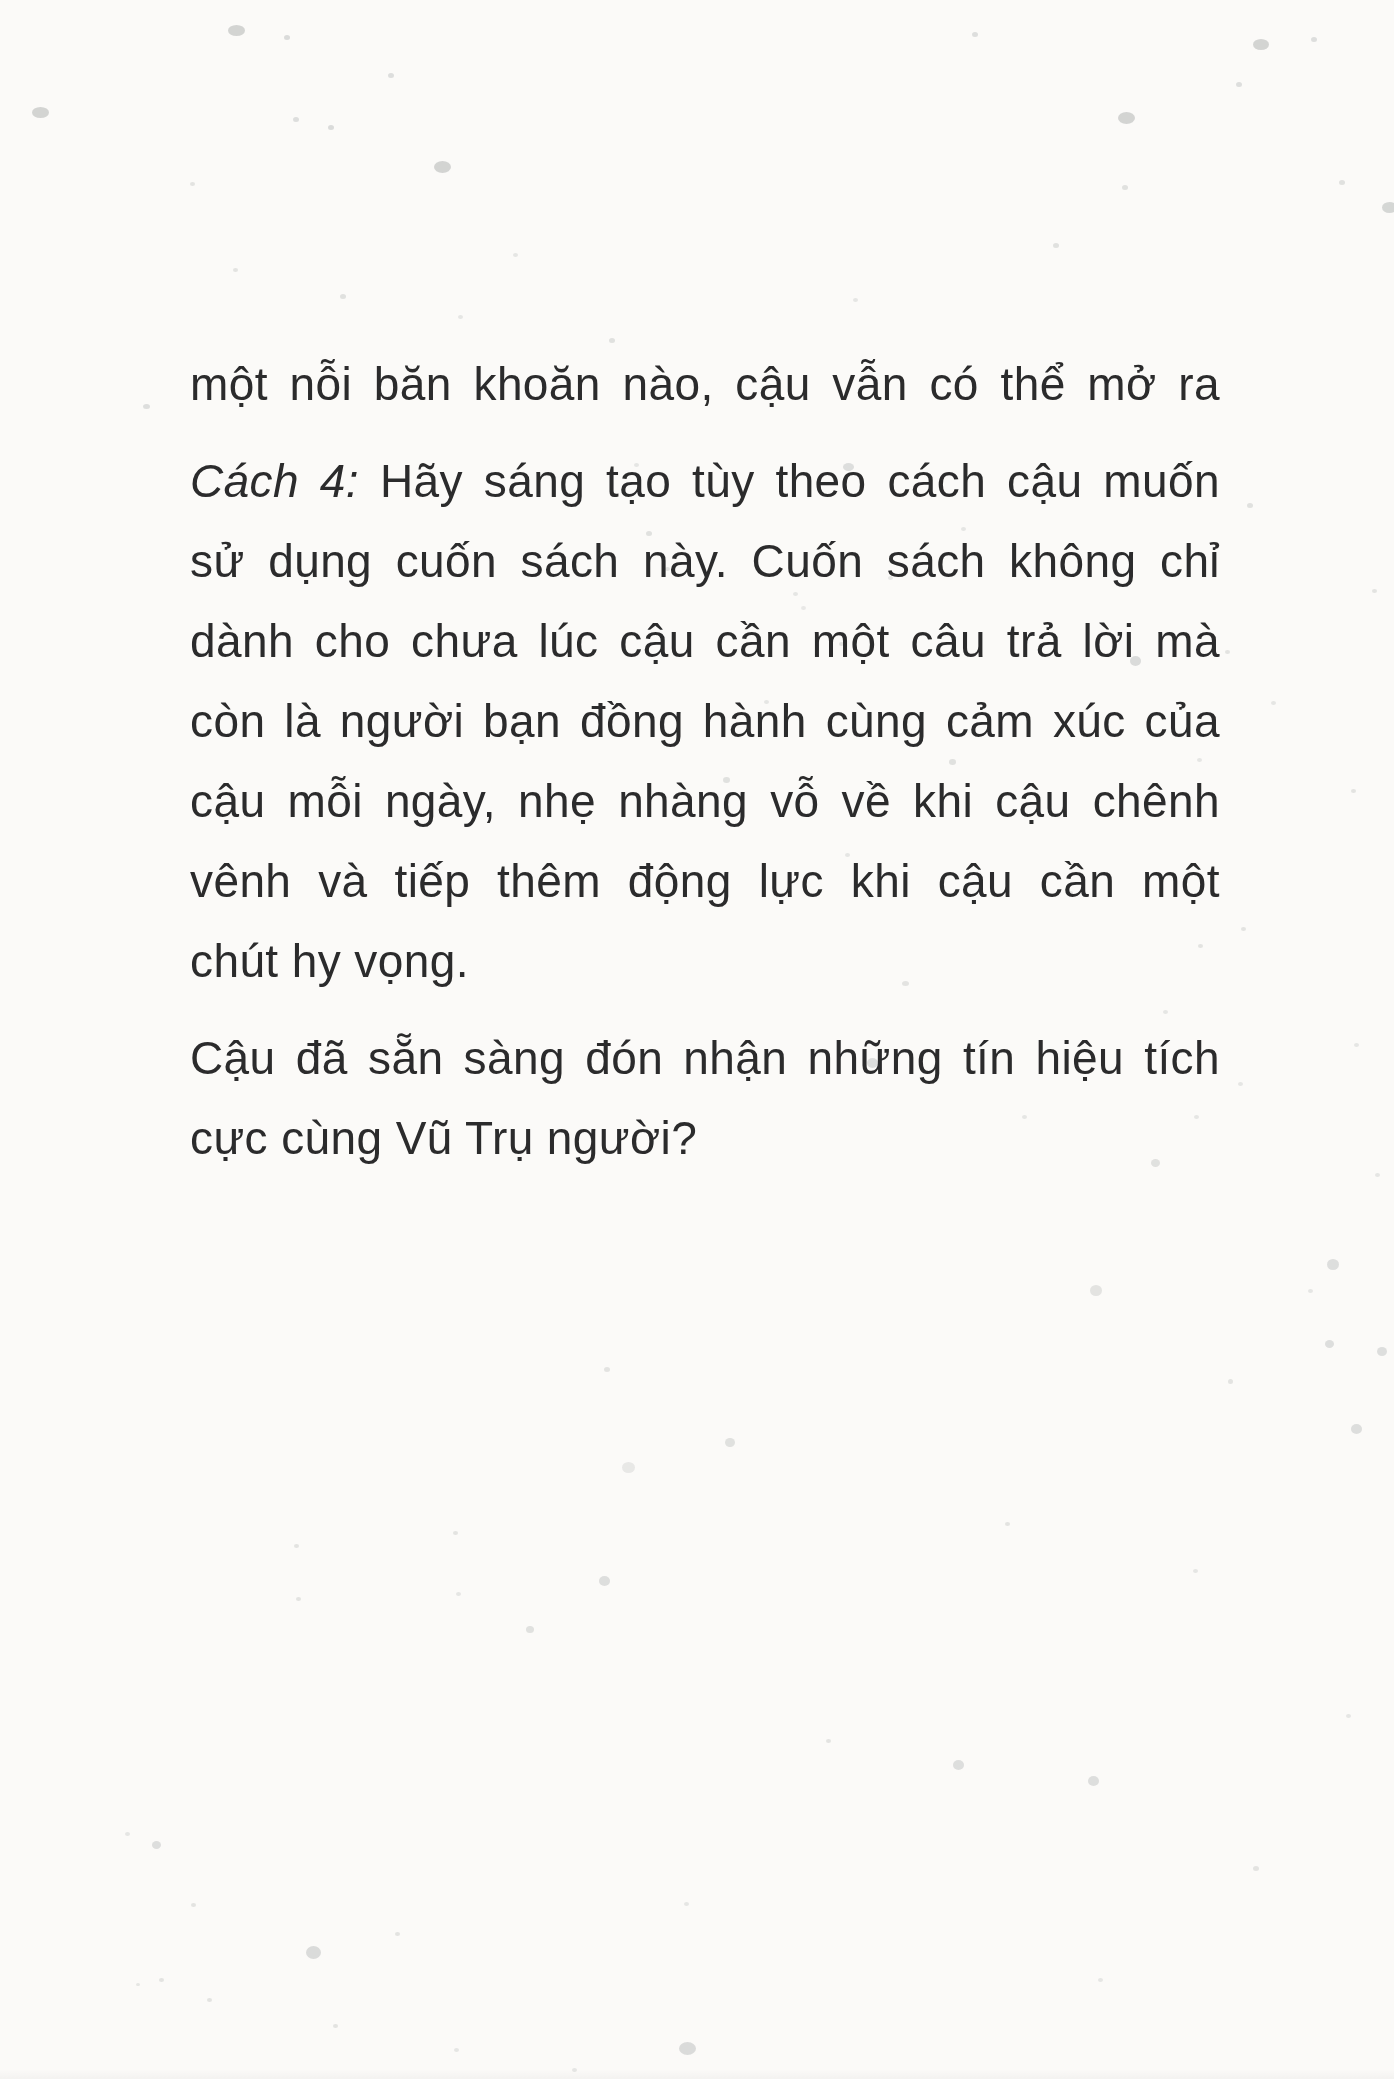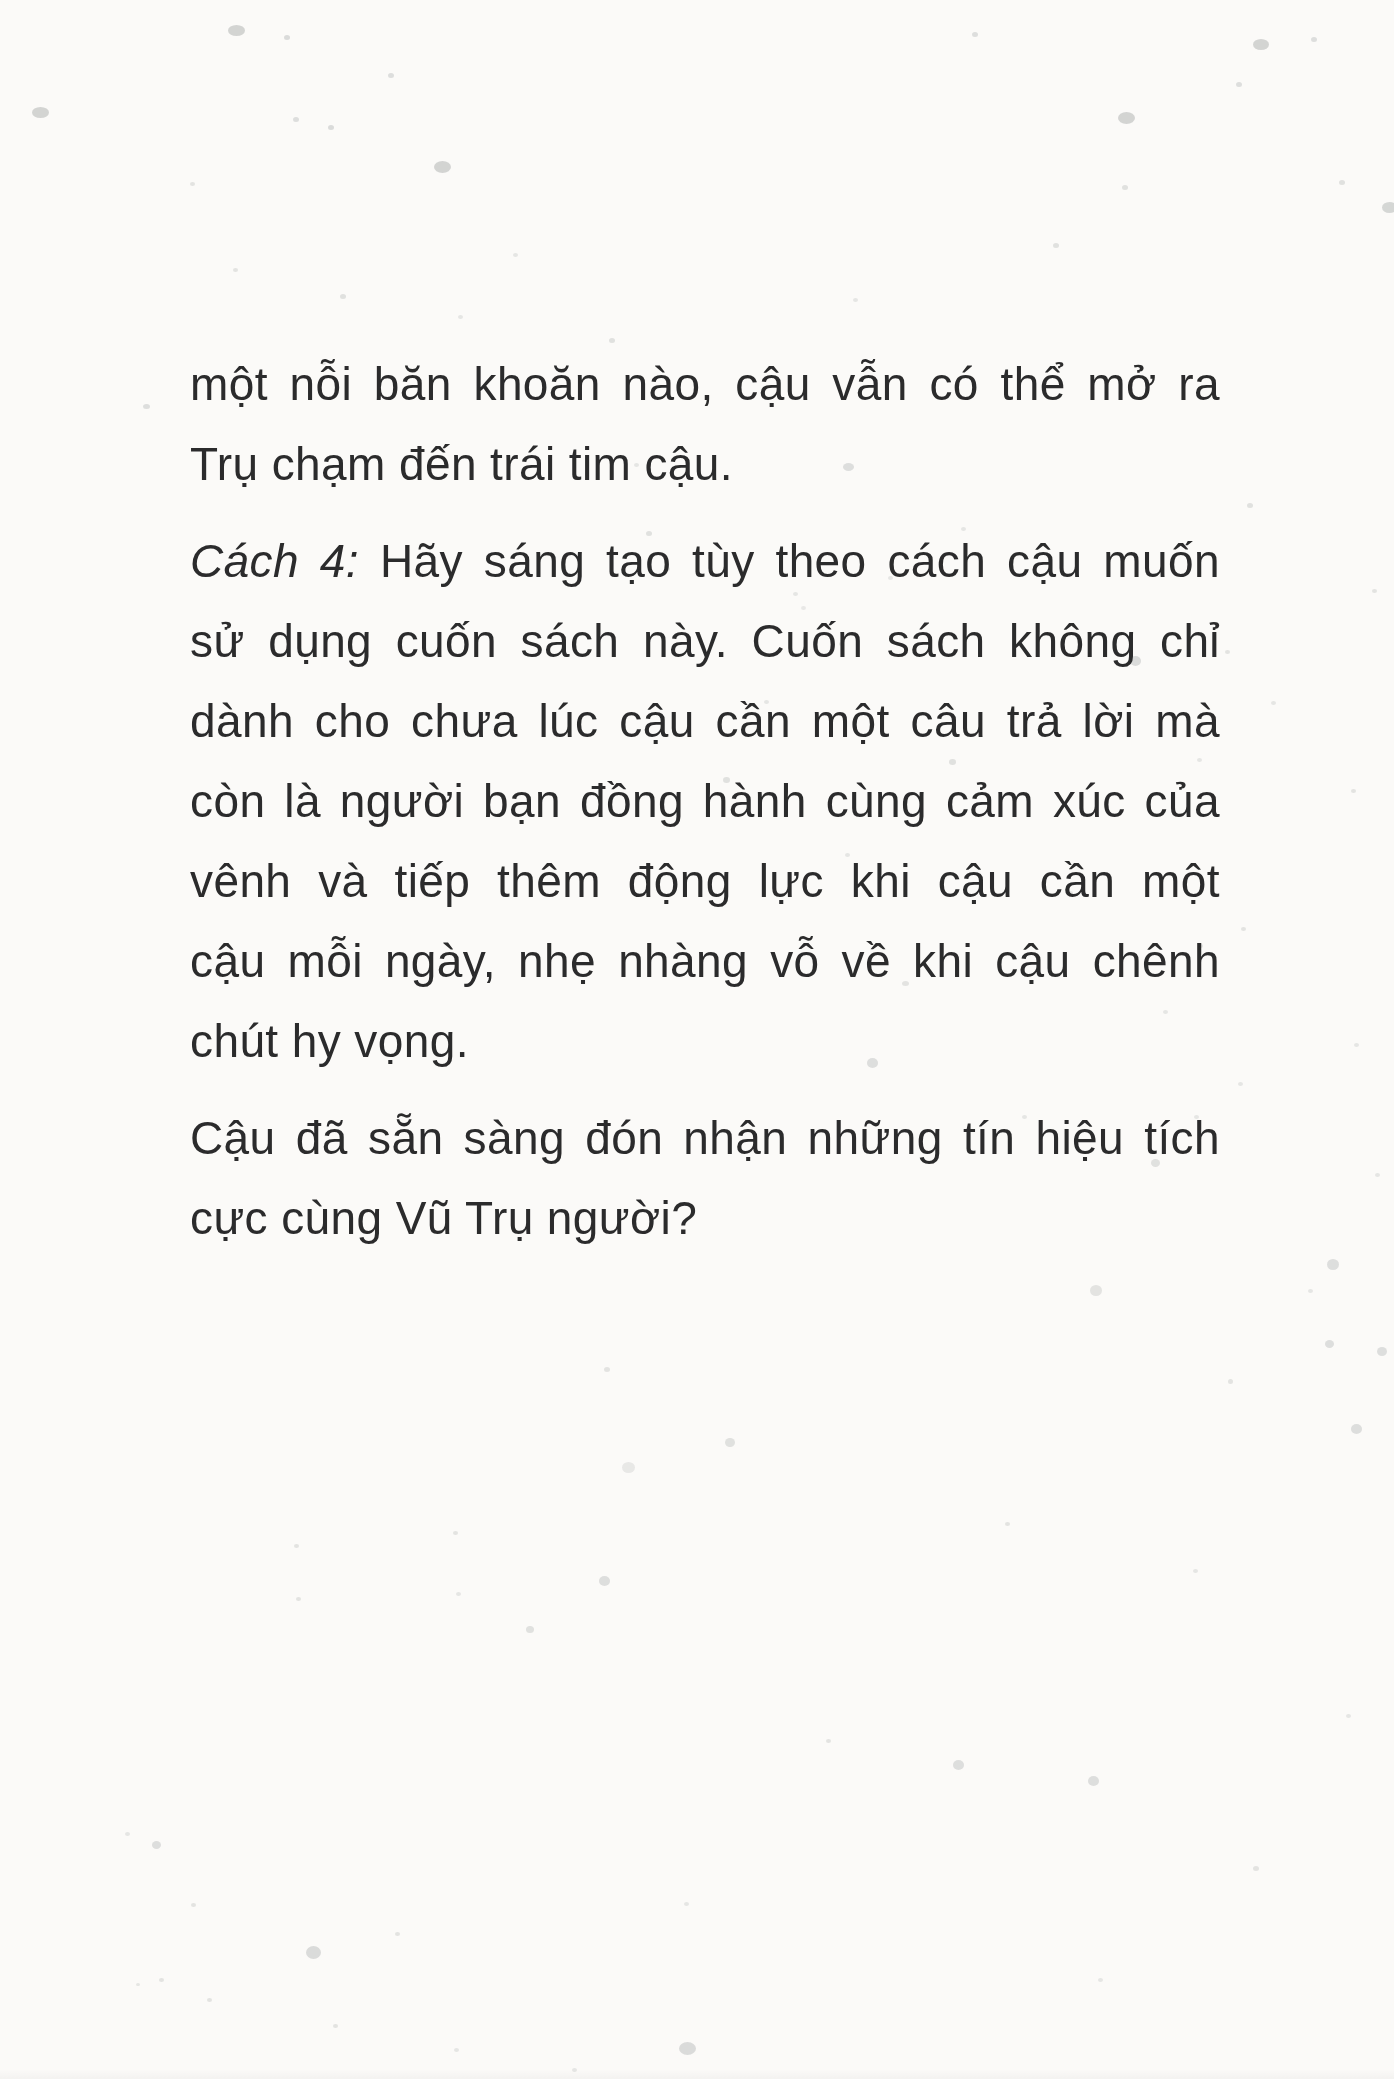--- a/index.html
+++ b/index.html
@@ -138,29 +138,28 @@
       <div class="speckle" style="left: 206.5px; top: 1998px; width: 5px; height: 4px; background: rgb(197, 199, 198); opacity: 0.45;"></div>
       <div class="speckle" style="left: 332.5px; top: 2024px; width: 5px; height: 4px; background: rgb(197, 199, 198); opacity: 0.45;"></div>
       <div class="speckle" style="left: 453.5px; top: 2048px; width: 5px; height: 4px; background: rgb(197, 199, 198); opacity: 0.4;"></div>
       <div class="speckle" style="left: 678.5px; top: 2041.5px; width: 17px; height: 13px; background: rgb(197, 199, 198); opacity: 0.6;"></div>
       <div class="speckle" style="left: 571.5px; top: 2068px; width: 5px; height: 4px; background: rgb(197, 199, 198); opacity: 0.4;"></div>
       <div class="speckle" style="left: 1097.5px; top: 1978px; width: 5px; height: 4px; background: rgb(197, 199, 198); opacity: 0.4;"></div>
     </div>
   <div class="text-block" id="text-block" style="color: rgb(43, 43, 44);">
       <div class="paragraph">
         <div class="line"><span>một nỗi băn khoăn nào, cậu vẫn có thể mở ra</span></div>
-        <div class="line last"><span>Trụ chạm đến trái tim cậu.</span></div>
       </div>
       <div class="paragraph">
         <div class="line"><span class="lead">Cách 4:</span> <span>Hãy sáng tạo tùy theo cách cậu muốn</span></div>
         <div class="line"><span>sử dụng cuốn sách này. Cuốn sách không chỉ</span></div>
         <div class="line"><span>dành cho chưa lúc cậu cần một câu trả lời mà</span></div>
         <div class="line"><span>còn là người bạn đồng hành cùng cảm xúc của</span></div>
+        <div class="line"><span>cậu mỗi ngày, nhẹ nhàng vỗ về khi cậu chênh</span></div>
         <div class="line"><span>vênh và tiếp thêm động lực khi cậu cần một</span></div>
-        <div class="line"><span>cậu mỗi ngày, nhẹ nhàng vỗ về khi cậu chênh</span></div>
         <div class="line last"><span>chút hy vọng.</span></div>
       </div>
       <div class="paragraph">
         <div class="line"><span>Cậu đã sẵn sàng đón nhận những tín hiệu tích</span></div>
         <div class="line last"><span>cực cùng Vũ Trụ người?</span></div>
       </div>
     </div>
 </div>
 
 </body></html>

